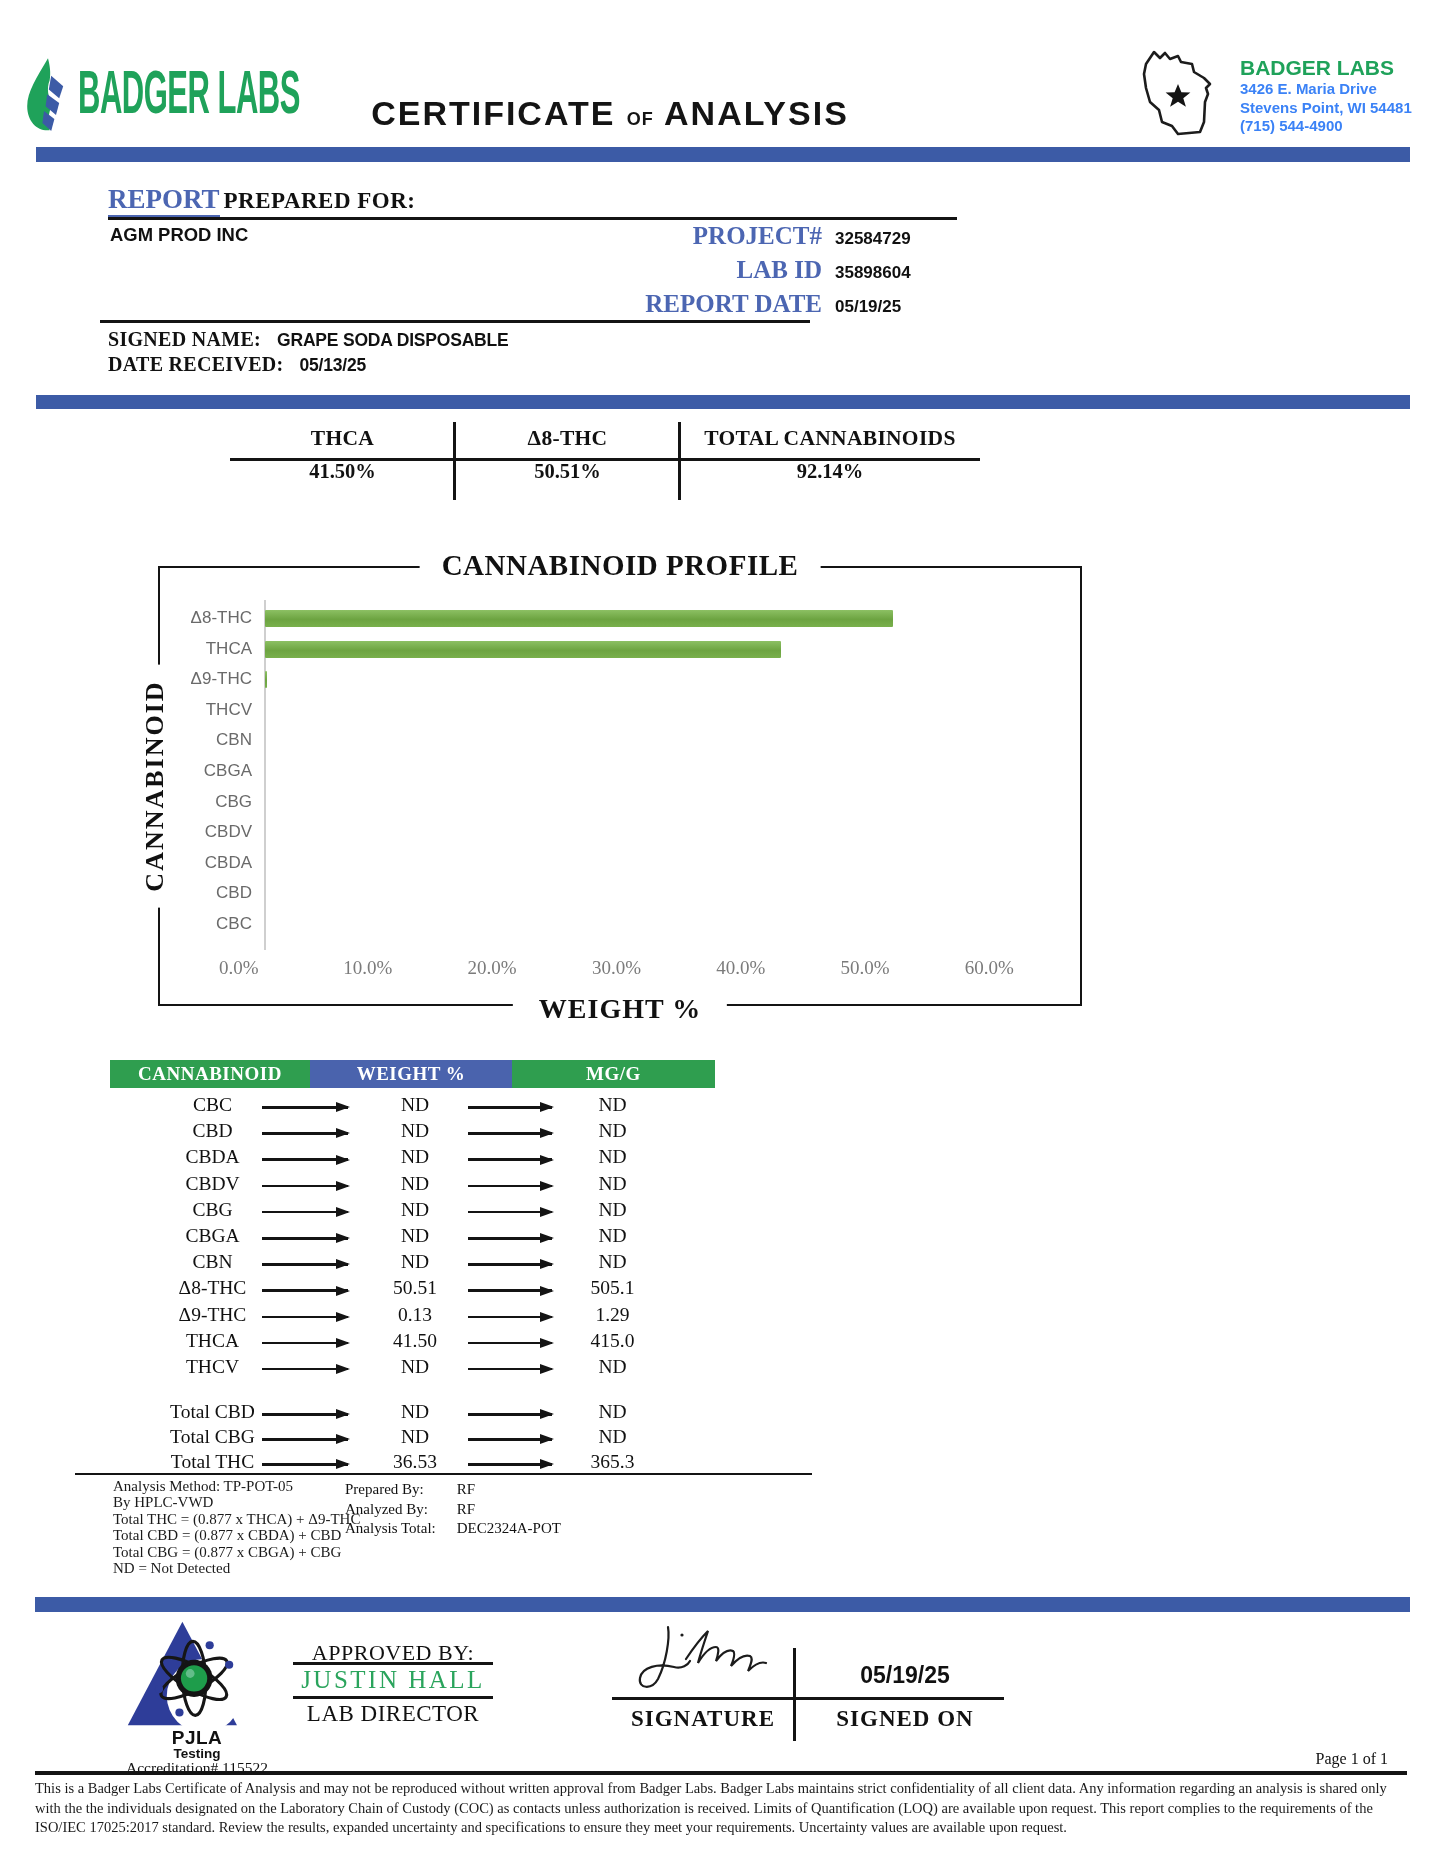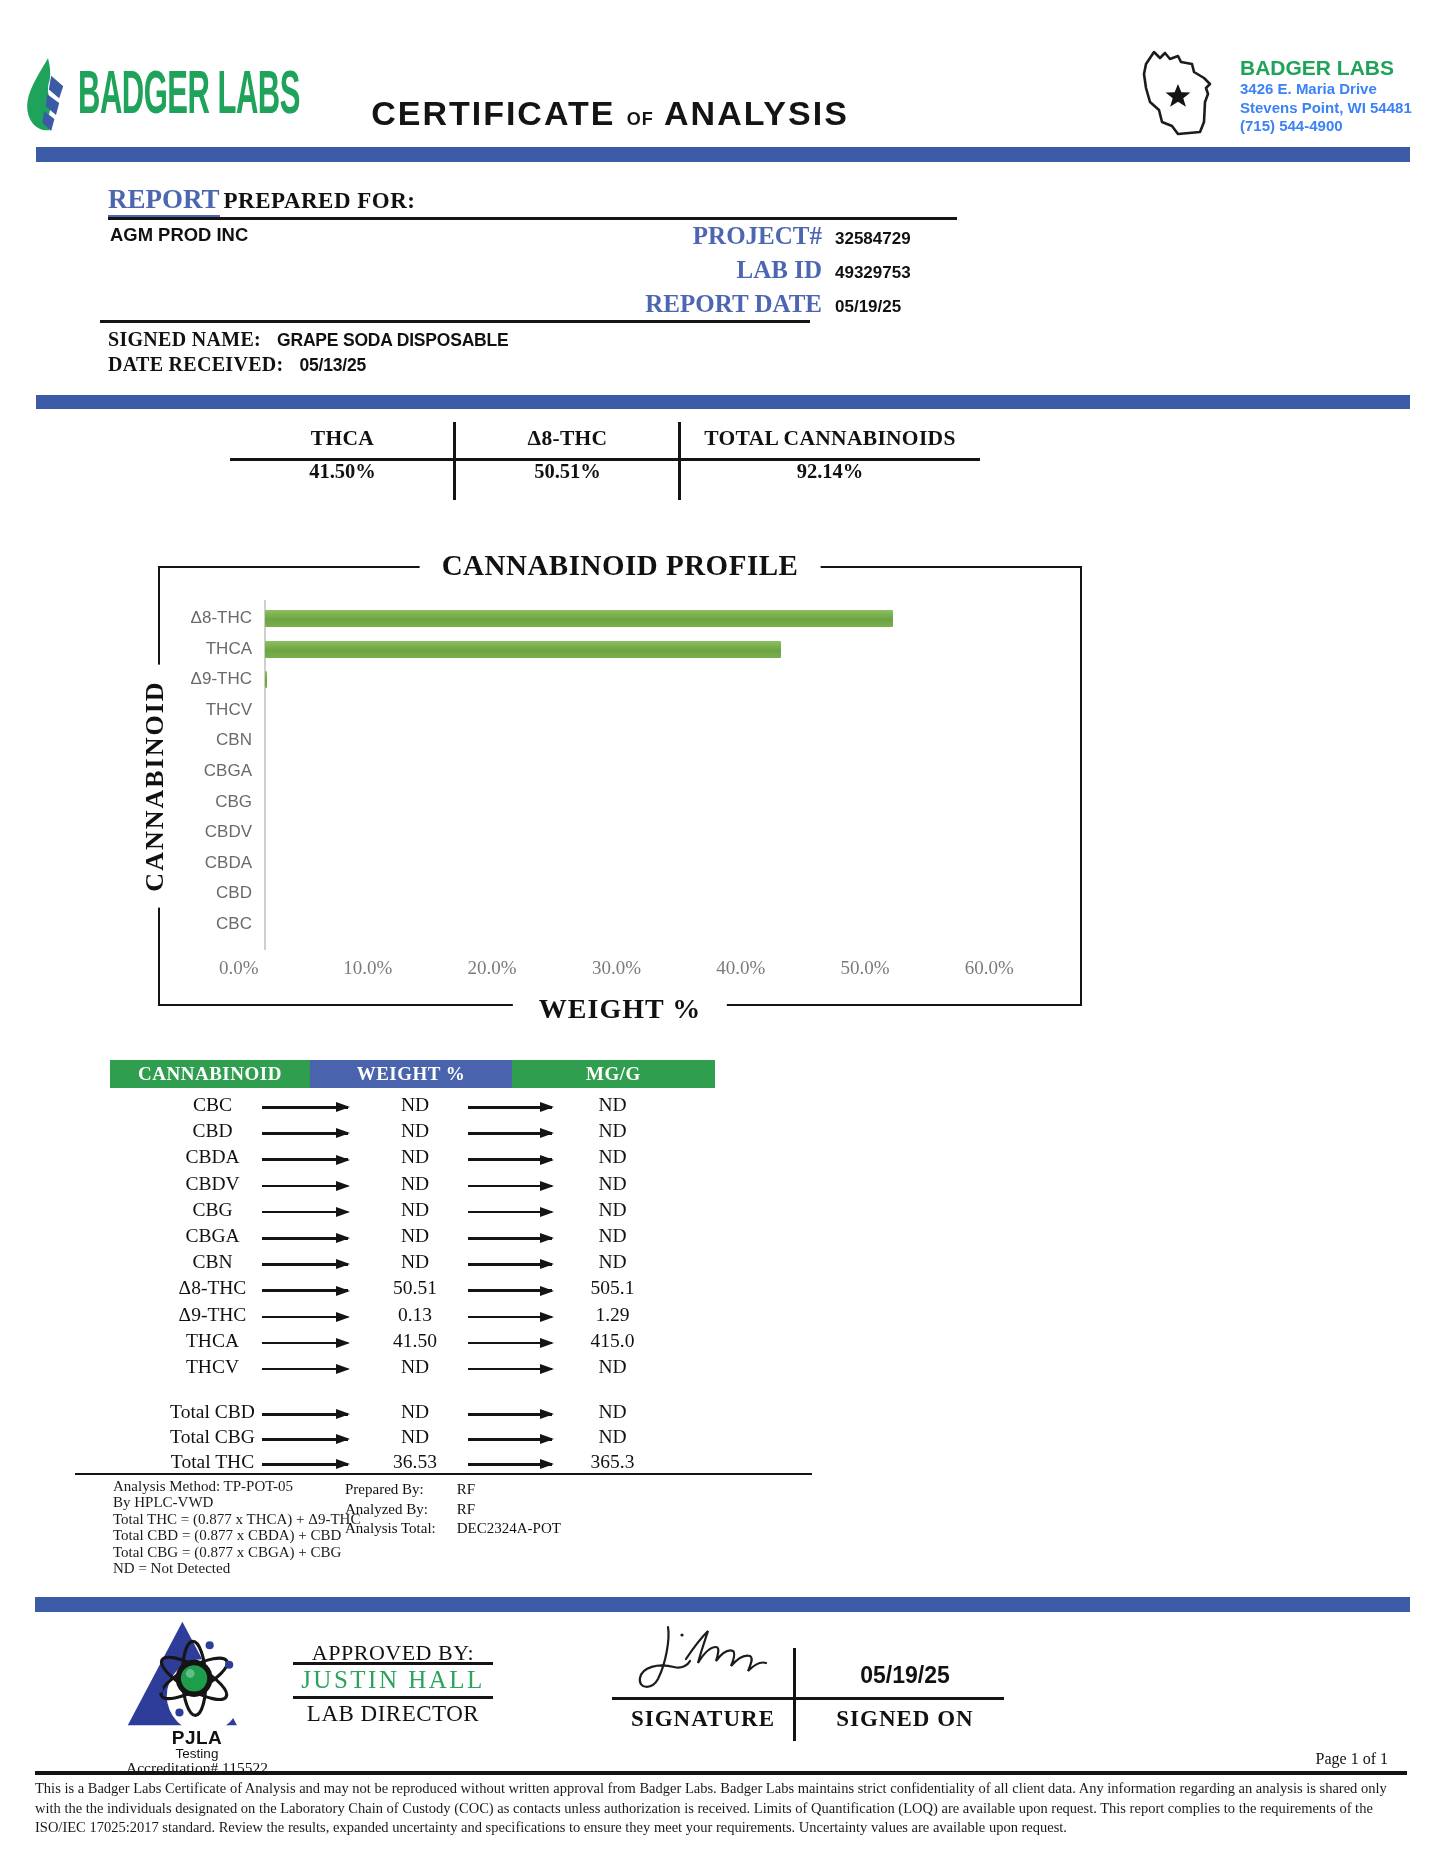--- a/index.html
+++ b/index.html
@@ -73,21 +73,21 @@
   .fn-staff-row{margin-bottom:4px;font-size:15px;line-height:15.5px;}
   .fn-staff-label{display:inline-block;width:108px;}
 
   
   .appr-label{font-size:22px;letter-spacing:.5px;}
   .appr-name{color:#2aa45c;font-size:25px;letter-spacing:2.5px;white-space:nowrap;}
   .appr-title{font-size:23px;letter-spacing:.5px;}
   .sig-caption{font-weight:700;font-size:23px;letter-spacing:1px;}
   .signed-date{font-family:"Liberation Sans",sans-serif;font-weight:700;font-size:23px;}
   .pjla-name{font-family:"Liberation Sans",sans-serif;font-weight:800;font-size:19px;letter-spacing:.5px;}
-  .pjla-sub{font-family:"Liberation Sans",sans-serif;font-weight:400;font-size:13.5px;}
+  .pjla-sub{font-family:"Liberation Sans",sans-serif;font-weight:700;font-size:13.5px;}
   .pjla-acc{font-size:15.5px;}
   .disclaimer{font-size:14.5px;line-height:19.5px;color:#1a1a1a;}
   .pageno{font-size:16px;}
 </style>
 </head>
 <body>
 
 <div class="page">
 
   <div class="abs" style="left:24px;top:56px;width:48px;height:78px;">
@@ -129,21 +129,21 @@
 
   <div class="abs client sans" style="left:110px;top:224px;">AGM PROD INC</div>
 
   <div class="abs" style="left:600px;top:222px;">
     <div style="margin-bottom:6px;">
       <span class="meta-label">PROJECT#</span>
       <span class="meta-value" style="margin-left:9px;">32584729</span>
     </div>
     <div style="margin-bottom:6px;">
       <span class="meta-label">LAB ID</span>
-      <span class="meta-value" style="margin-left:9px;">49329753</span>
+      <span class="meta-value" style="margin-left:9px;">35898604</span>
     </div>
     <div>
       <span class="meta-label">REPORT DATE</span>
       <span class="meta-value" style="margin-left:9px;">05/19/25</span>
     </div>
   </div>
 
   <div class="abs blk" style="left:100px;top:320px;width:710px;height:2.5px;"></div>
   <div class="abs" style="left:108px;top:328px;">
     <span class="sample-label">SIGNED NAME:</span>

